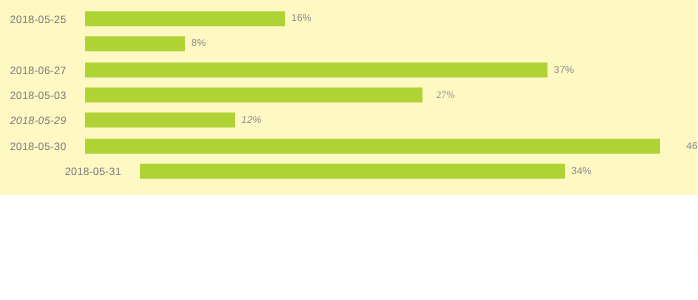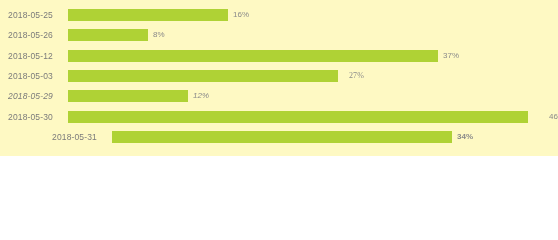--- a/index.html
+++ b/index.html
@@ -76,28 +76,27 @@
 <div id="chart-root">
   <div class="rows-area">
       <div class="bar-row" style="top: 5px;">
         <div class="cat-label">2018-05-25</div>
         <div class="bar-track">
           <div class="bar-fill" style="width: 160px; background: rgb(175, 210, 53);"></div>
           <div class="bar-value" style="left: 160px; text-align: right;">16%</div>
         </div>
       </div>
       <div class="bar-row" style="top: 25.3px;">
-        <div class="cat-label">2018-05-26</div>
         <div class="bar-track">
           <div class="bar-fill" style="width: 80px; background: rgb(175, 210, 53);"></div>
           <div class="bar-value" style="left: 80px;">8%</div>
         </div>
       </div>
       <div class="bar-row" style="top: 45.6px;">
-        <div class="cat-label">2018-05-12</div>
+        <div class="cat-label">2018-06-27</div>
         <div class="bar-track">
           <div class="bar-fill" style="width: 370px; background: rgb(175, 210, 53);"></div>
           <div class="bar-value" style="left: 370px;">37%</div>
         </div>
       </div>
       <div class="bar-row" style="top: 65.9px;">
         <div class="cat-label">2018-05-03</div>
         <div class="bar-track">
           <div class="bar-fill" style="width: 270px; background: rgb(175, 210, 53);"></div>
           <div class="bar-value" style="left: 276px; font-family: Liberation Serif, serif;">27%</div>
@@ -114,17 +113,17 @@
         <div class="cat-label">2018-05-30</div>
         <div class="bar-track">
           <div class="bar-fill" style="width: 460px; background: rgb(175, 210, 53);"></div>
           <div class="bar-value" style="left: 476px;">46%</div>
         </div>
       </div>
       <div class="bar-row" style="top: 126.8px; margin-left: 44px;">
         <div class="cat-label">2018-05-31</div>
         <div class="bar-track">
           <div class="bar-fill" style="width: 340px; background: rgb(175, 210, 53);"></div>
-          <div class="bar-value" style="left: 340px; font-weight: bold;">34%</div>
+          <div class="bar-value" style="left: 340px;">34%</div>
         </div>
       </div>
     </div>
 </div>
 
 </body></html>

